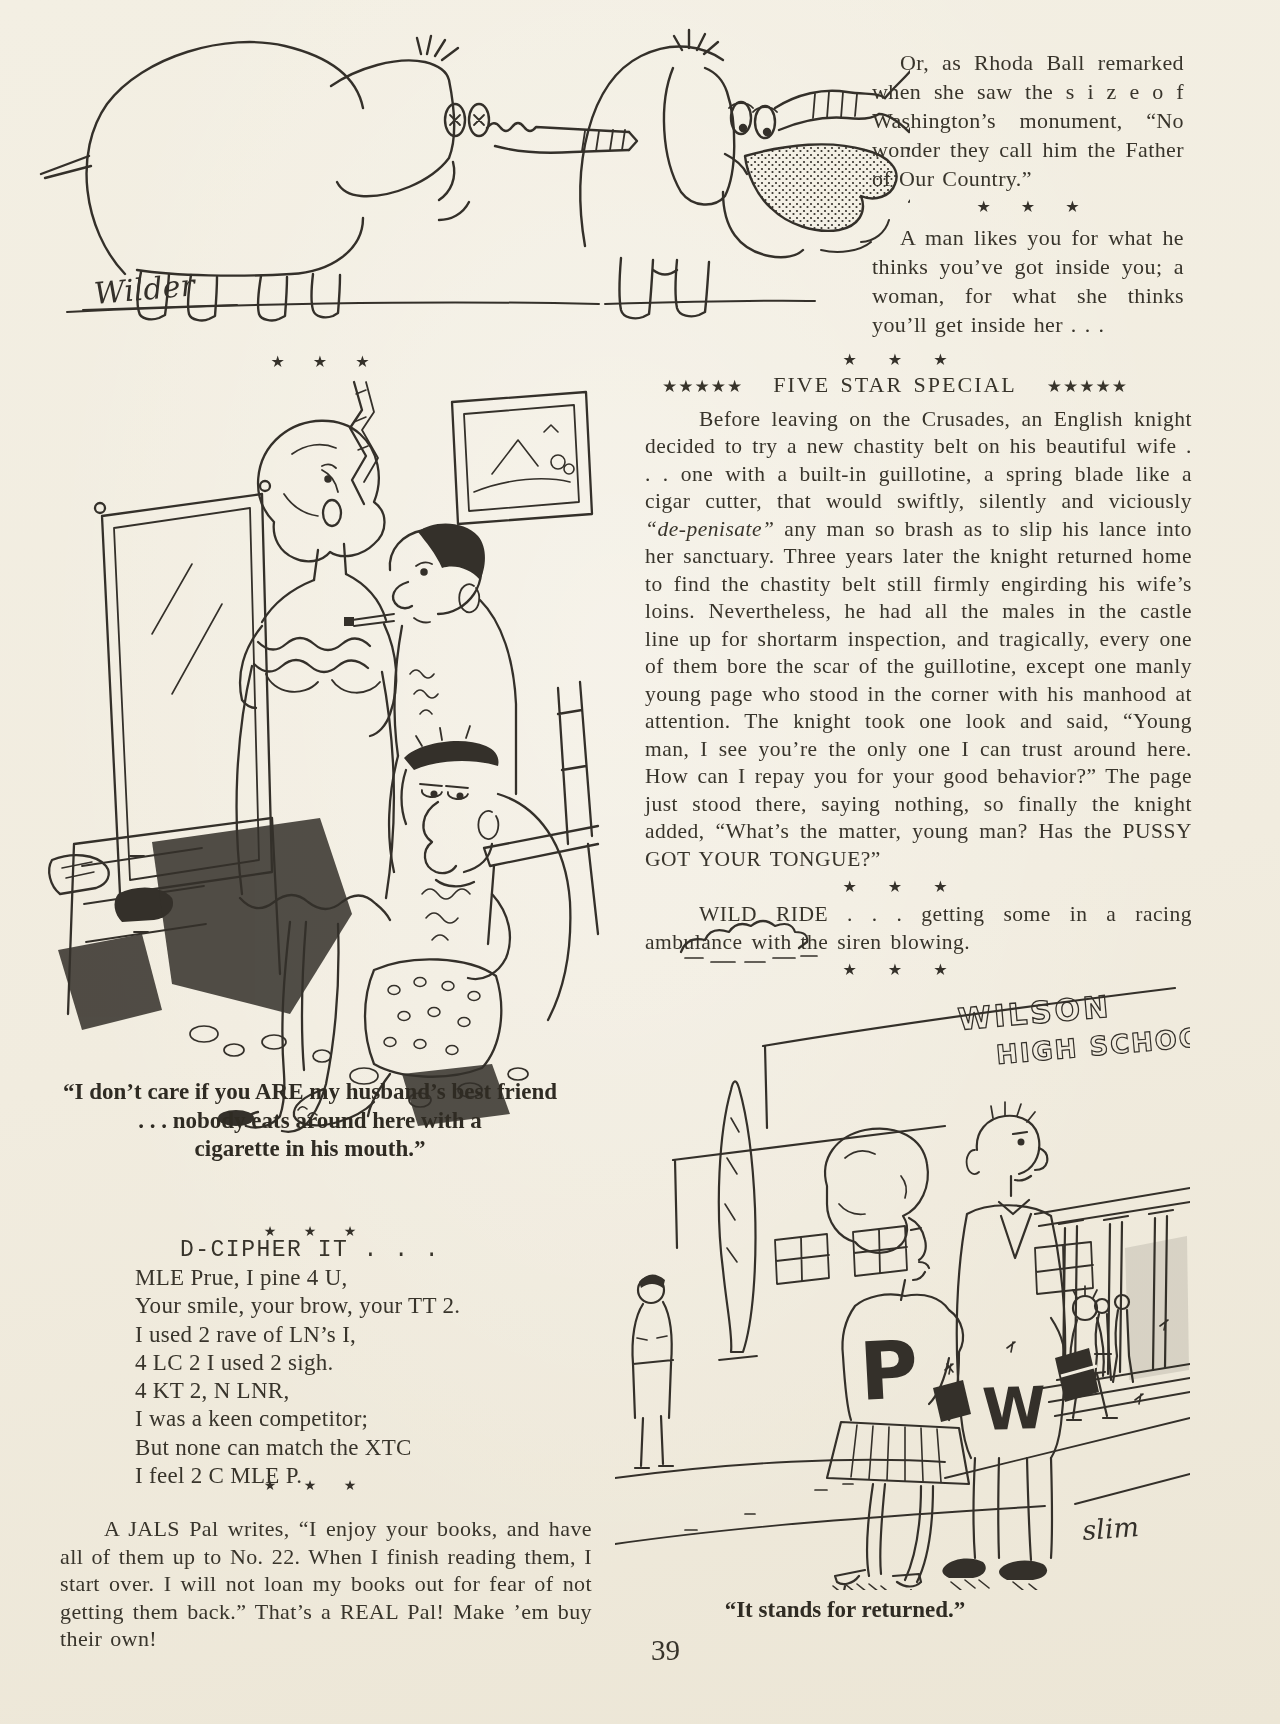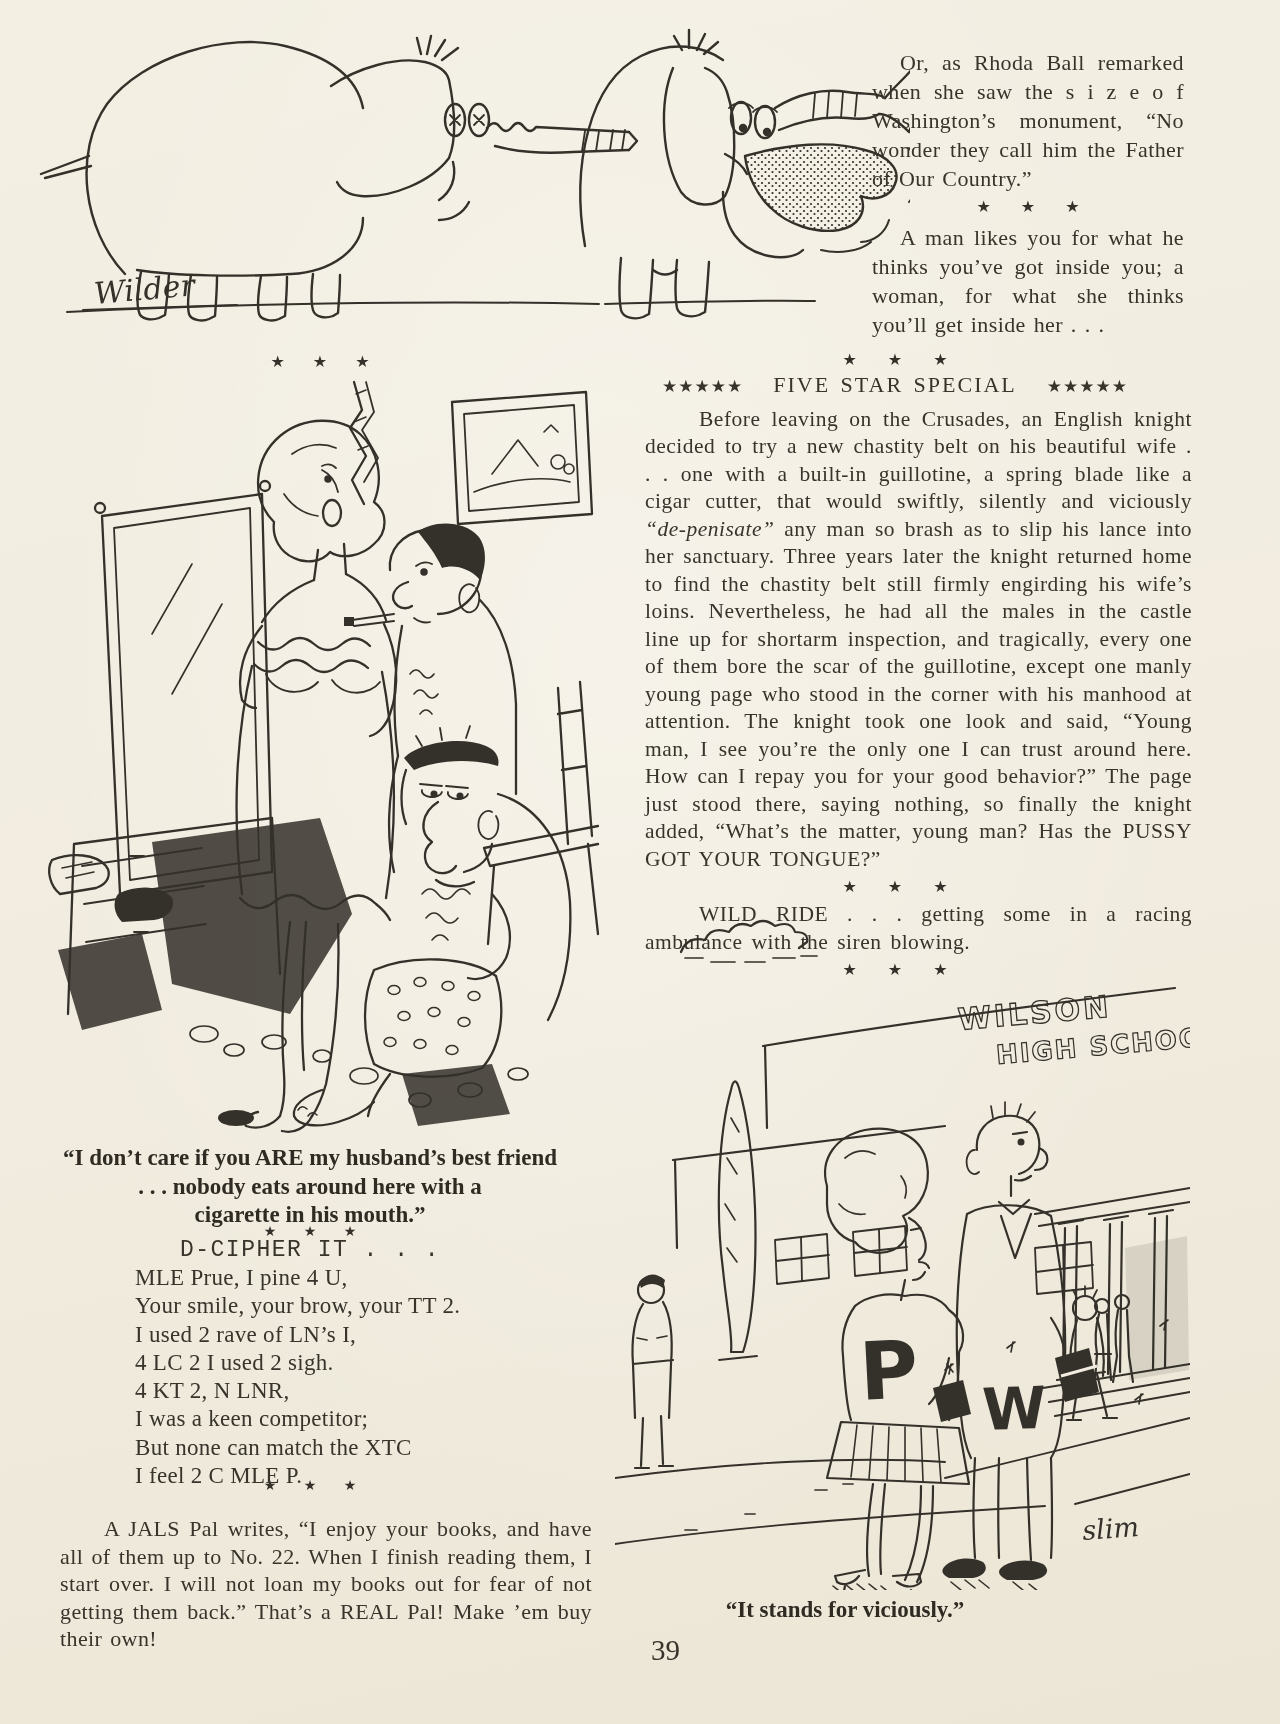--- a/index.html
+++ b/index.html
@@ -216,21 +216,21 @@
         <ellipse cx="452" cy="622" rx="6" ry="4.5"></ellipse>
       <ellipse cx="382" cy="642" rx="6" ry="4.5"></ellipse>
         <ellipse cx="412" cy="638" rx="6" ry="4.5"></ellipse>
       <ellipse cx="442" cy="648" rx="6" ry="4.5"></ellipse>
         <ellipse cx="368" cy="668" rx="6" ry="4.5"></ellipse>
       <ellipse cx="398" cy="670" rx="6" ry="4.5"></ellipse>
         <ellipse cx="430" cy="676" rx="6" ry="4.5"></ellipse>
     </g>
   </svg>
 
-  <div class="abs caption" style="left:30px;top:1144px;width:560px;">
+  <div class="abs caption" style="left:30px;top:1078px;width:560px;">
     <div>“I don’t care if you ARE my husband’s best friend</div>
     <div>. . . nobody eats around here with a</div>
     <div>cigarette in his mouth.”</div>
   </div>
 
   <div class="abs stars-row small" style="left:30px;top:1222px;width:560px;">★ ★ ★</div>
   <div class="abs dcipher-title" style="left:30px;top:1237px;width:560px;">D-CIPHER IT . . .</div>
 
   <div class="abs poem" style="left:135px;top:1264px;width:440px;">
     <div>MLE Prue, I pine 4 U,</div>
@@ -320,17 +320,17 @@
       <path d="M386,650 C394,642 414,640 428,646 C436,652 432,660 418,662 L392,662 C384,658 382,654 386,650 Z"></path>
     </g>
     <path d="M446,458 l36,-10" stroke="#f1ecdf" stroke-width="3" fill="none"></path>
     <text x="344" y="112" font-family="DejaVu Sans, sans-serif" font-weight="bold" font-size="30" letter-spacing="3" fill="none" stroke="#34302a" stroke-width="1.3" transform="rotate(-5 344 112)">WILSON</text>
     <text x="382" y="146" font-family="DejaVu Sans, sans-serif" font-weight="bold" font-size="26" letter-spacing="2" fill="none" stroke="#34302a" stroke-width="1.2" transform="rotate(-5 382 146)">HIGH SCHOOL</text>
     <text x="246" y="482" font-family="DejaVu Sans, sans-serif" font-weight="bold" font-size="80" fill="#34302a" transform="rotate(-3 246 482)">P</text>
     <text x="368" y="512" font-family="DejaVu Sans, sans-serif" font-weight="bold" font-size="58" fill="#34302a" transform="rotate(-2 368 512)">W</text>
     <text x="468" y="622" class="handsign" font-size="27" fill="#34302a" transform="rotate(-4 468 622)">slim</text>
   </svg>
 
-  <div class="abs caption" style="left:650px;top:1596px;width:390px;">“It stands for viciously.”</div>
+  <div class="abs caption" style="left:650px;top:1596px;width:390px;">“It stands for returned.”</div>
 
   <div class="abs pagenum" style="left:560px;top:1634px;width:120px;">39</div>
 
 </div>
 
 </body></html>

